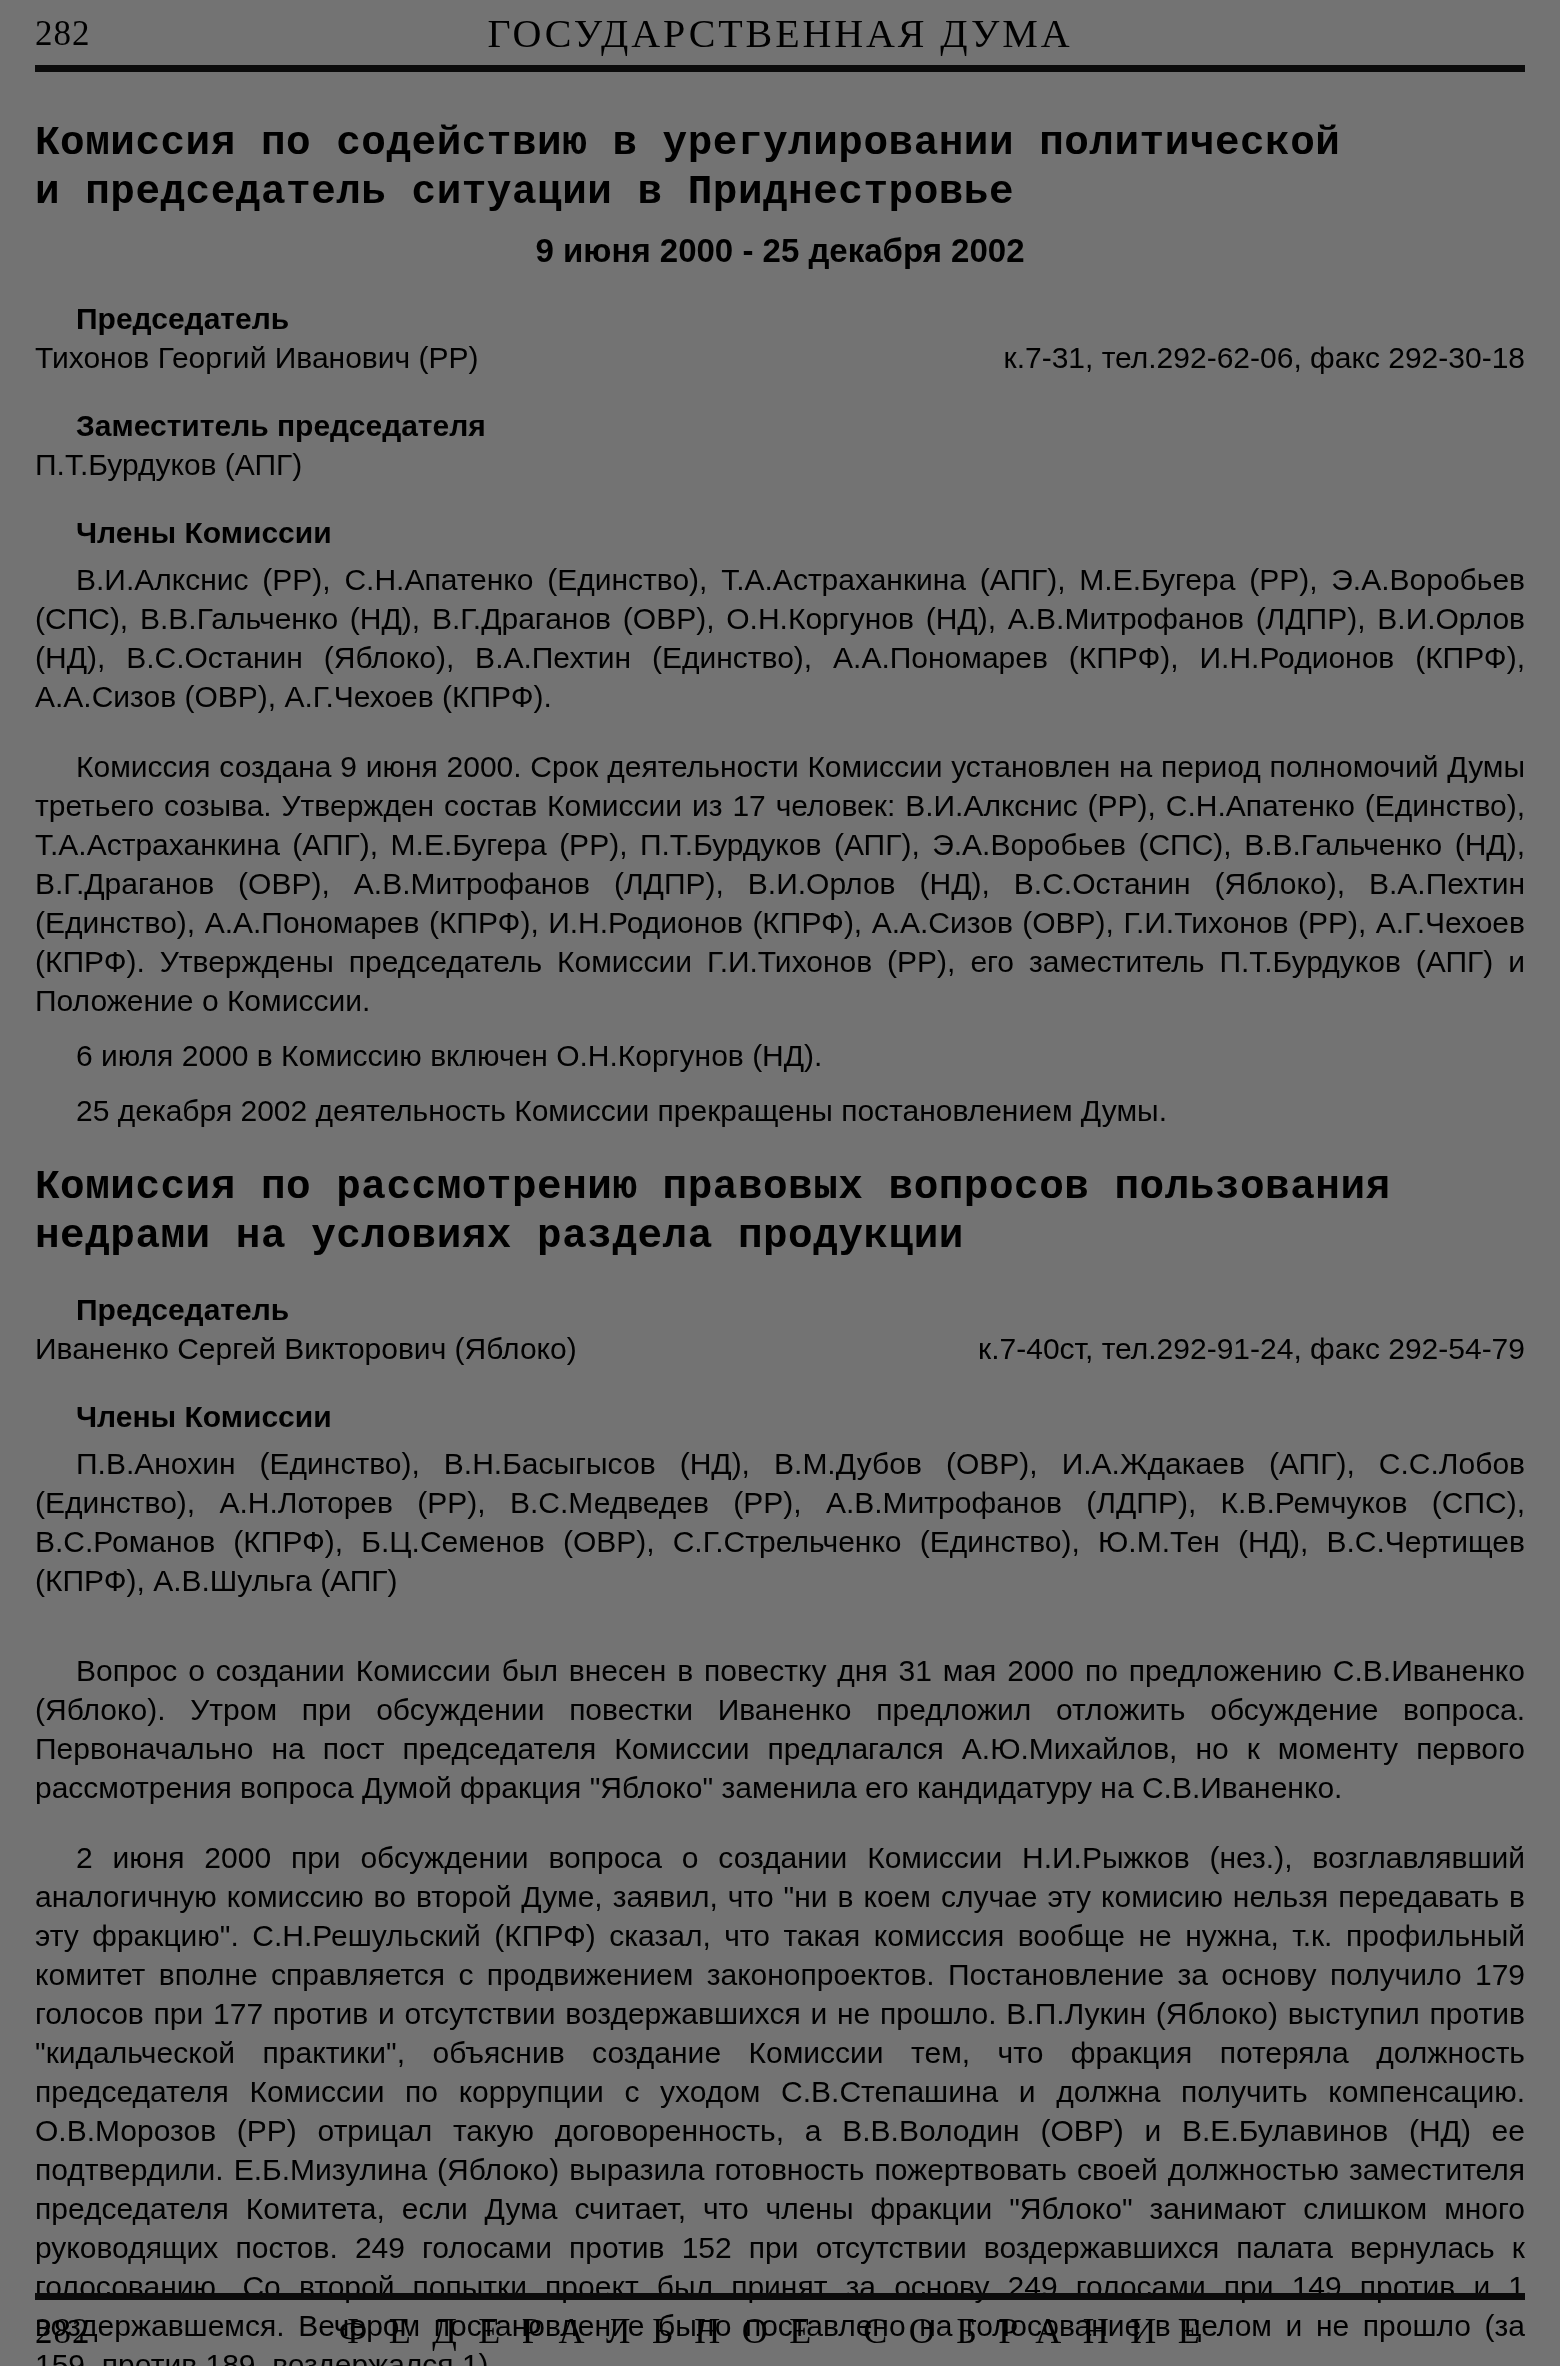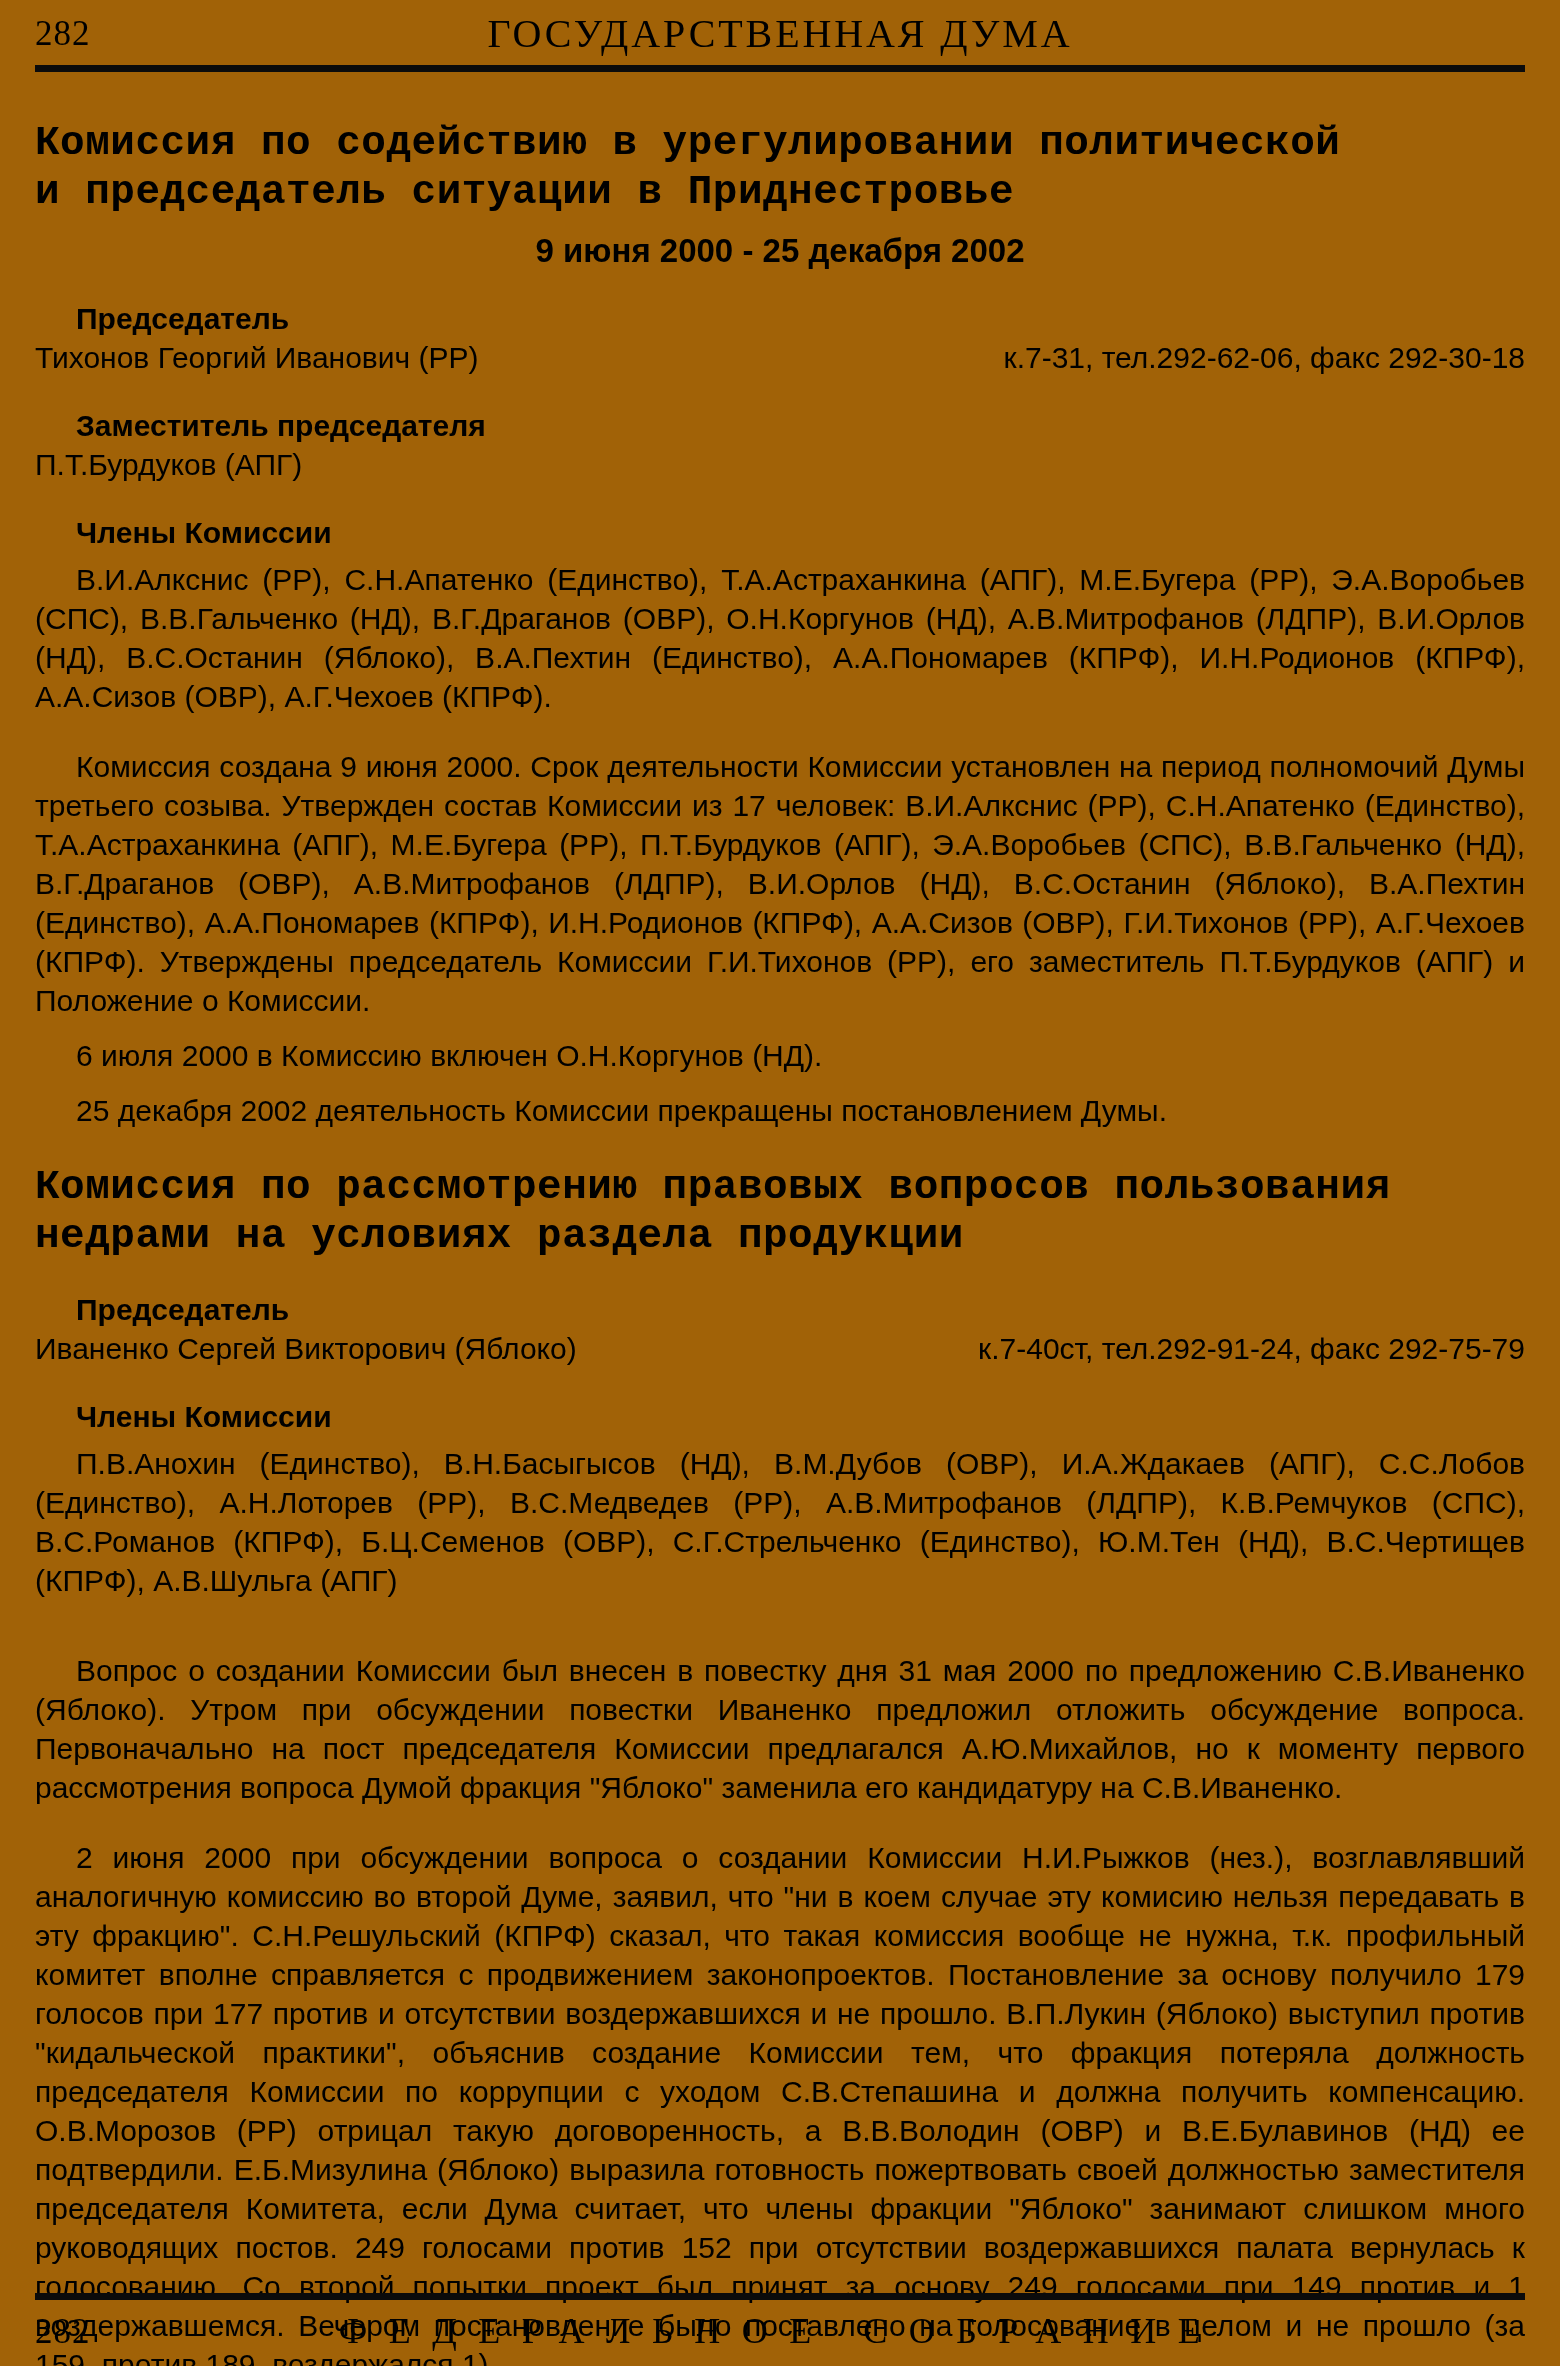--- a/index.html
+++ b/index.html
@@ -1,21 +1,21 @@
 <!DOCTYPE html>
 <html lang="ru"><head>
 <meta charset="utf-8">
 <style>
   html, body { margin: 0; padding: 0; background: #ffffff; }
   .page {
     position: relative;
     width: 1560px;
     height: 2367px;
     box-sizing: border-box;
-    background: #a16207;
+    background: #737373;
     color: #000000;
     padding: 9.8px 35px 0 35px;
     font-family: "Liberation Sans", sans-serif;
     font-size: 30px;
     line-height: 39px;
     overflow: hidden;
   }
 
   
   .page-header { position: relative; height: 51px; font-family: "Liberation Serif", serif; }
@@ -93,21 +93,21 @@
 
   <div>
     <h1 class="sec-title second">
       <span class="line">Комиссия по рассмотрению правовых вопросов пользования</span>
       <span class="line">недрами на условиях раздела продукции</span>
     </h1>
 
     <div class="role-label">Председатель</div>
     <div class="officer-row">
       <span class="officer-name">Иваненко Сергей Викторович (Яблоко)</span>
-      <span class="officer-contact">к.7-40ст, тел.292-91-24, факс 292-75-79</span>
+      <span class="officer-contact">к.7-40ст, тел.292-91-24, факс 292-54-79</span>
     </div>
 
     <div class="role-label">Члены Комиссии</div>
     <p class="members" style="margin-top:7.8px">П.В.Анохин (Единство), В.Н.Басыгысов (НД), В.М.Дубов (ОВР), И.А.Ждакаев (АПГ), С.С.Лобов (Единство), А.Н.Лоторев (РР), В.С.Медведев (РР), А.В.Митрофанов (ЛДПР), К.В.Ремчуков (СПС), В.С.Романов (КПРФ), Б.Ц.Семенов (ОВР), С.Г.Стрельченко (Единство), Ю.М.Тен (НД), В.С.Чертищев (КПРФ), А.В.Шульга (АПГ)</p>
 
     <p class="body-p lead2">Вопрос о создании Комиссии был внесен в повестку дня 31 мая 2000 по предложению С.В.Иваненко (Яблоко). Утром при обсуждении повестки Иваненко предложил отложить обсуждение вопроса. Первоначально на пост председателя Комиссии предлагался А.Ю.Михайлов, но к моменту первого рассмотрения вопроса Думой фракция "Яблоко" заменила его кандидатуру на С.В.Иваненко.</p>
     <p class="body-p">2 июня 2000 при обсуждении вопроса о создании Комиссии Н.И.Рыжков (нез.), возглавлявший аналогичную комиссию во второй Думе, заявил, что "ни в коем случае эту комисию нельзя передавать в эту фракцию". С.Н.Решульский (КПРФ) сказал, что такая комиссия вообще не нужна, т.к. профильный комитет вполне справляется с продвижением законопроектов. Постановление за основу получило 179 голосов при 177 против и отсутствии воздержавшихся и не прошло. В.П.Лукин (Яблоко) выступил против "кидальческой практики", объяснив создание Комиссии тем, что фракция потеряла должность председателя Комиссии по коррупции с уходом С.В.Степашина и должна получить компенсацию. О.В.Морозов (РР) отрицал такую договоренность, а В.В.Володин (ОВР) и В.Е.Булавинов (НД) ее подтвердили. Е.Б.Мизулина (Яблоко) выразила готовность пожертвовать своей должностью заместителя председателя Комитета, если Дума считает, что члены фракции "Яблоко" занимают слишком много руководящих постов. 249 голосами против 152 при отсутствии воздержавшихся палата вернулась к голосованию. Со второй попытки проект был принят за основу 249 голосами при 149 против и 1 воздержавшемся. Вечером постановление было поставлено на голосование в целом и не прошло (за 159, против 189, воздержался 1).</p>
   </div>
 
   <div class="page-footer">

